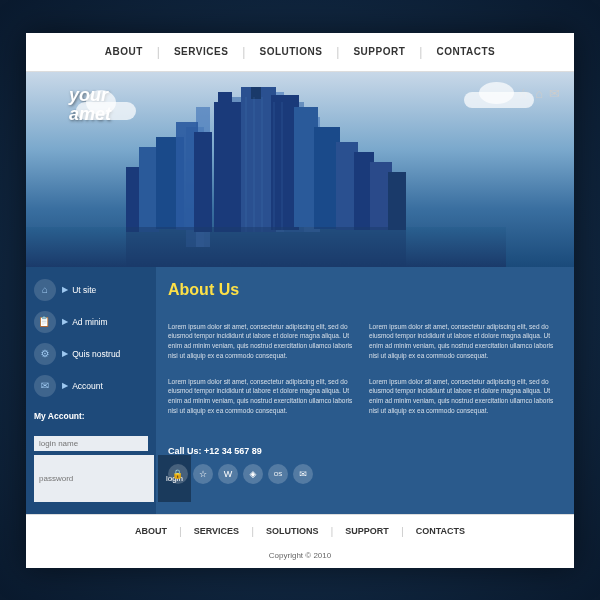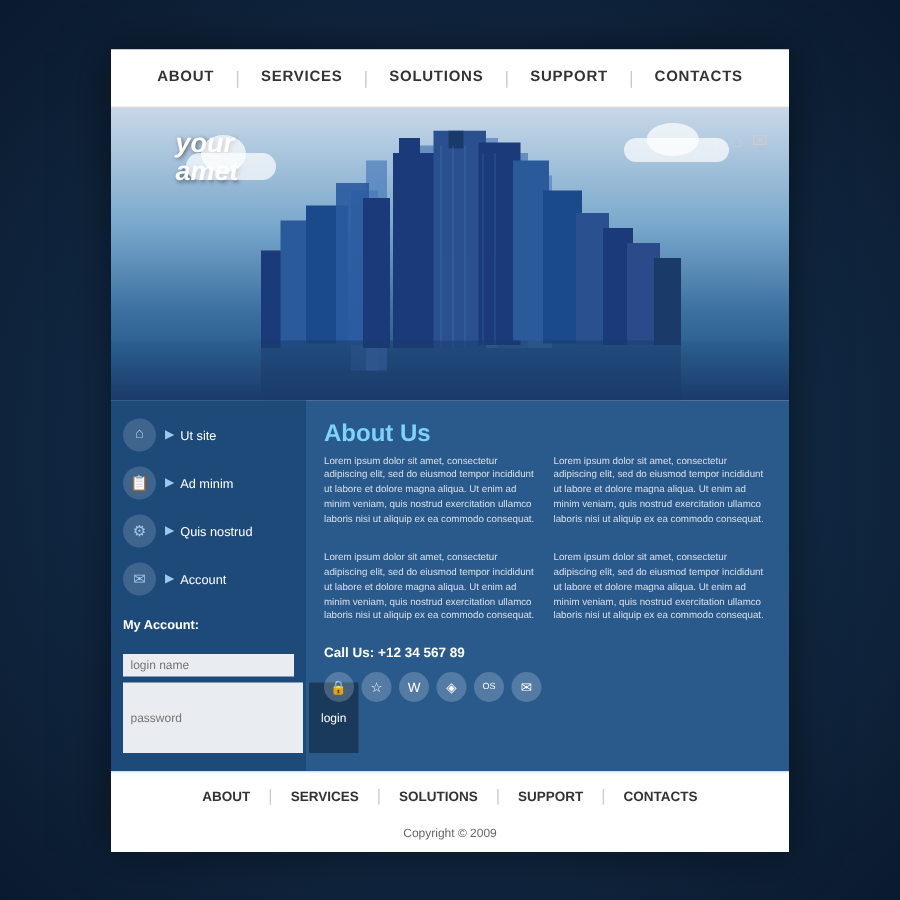--- a/index.html
+++ b/index.html
@@ -7,21 +7,21 @@
       width: 600px;
       height: 600px;
       background: radial-gradient(ellipse at center, #1a3a5c 0%, #0a1a2e 100%);
       display: flex;
       align-items: center;
       justify-content: center;
       font-family: Arial, sans-serif;
       overflow: hidden;
     }
     .website-frame {
-      width: 452px;
+      width: 548px;
       background: #fff;
       box-shadow: 0 0 30px rgba(0,0,0,0.5);
     }
     
     .nav-bar {
       background: #fff;
       display: flex;
       justify-content: center;
       align-items: center;
       padding: 12px 0;
@@ -164,39 +164,39 @@
     }
     
     .main-content {
       flex: 1;
       padding: 14px 12px;
       color: #fff;
     }
     .about-title {
       font-size: 16px;
       font-weight: bold;
-      color: #7dd3fc;
-      margin-bottom: 4px;
+      color: #fde047;
+      margin-bottom: 23px;
     }
     .content-grid {
       display: grid;
       grid-template-columns: 1fr 1fr;
       gap: 8px;
     }
     .lorem-text {
       font-size: 6.5px;
       color: rgba(255,255,255,0.8);
       line-height: 1.5;
       margin-bottom: 8px;
     }
     .call-us {
       font-size: 9px;
       color: #fff;
       font-weight: bold;
-      margin-top: 6px;
+      margin-top: 22px;
     }
     .social-icons {
       display: flex;
       gap: 5px;
       margin-top: 8px;
     }
     .social-icon {
       width: 20px;
       height: 20px;
       border-radius: 50%;
@@ -383,14 +383,14 @@
     <a href="#">ABOUT</a>
     <span class="divider">|</span>
     <a href="#">SERVICES</a>
     <span class="divider">|</span>
     <a href="#">SOLUTIONS</a>
     <span class="divider">|</span>
     <a href="#">SUPPORT</a>
     <span class="divider">|</span>
     <a href="#">CONTACTS</a>
   </nav>
-  <div class="copyright">Copyright © 2009</div>
+  <div class="copyright">Copyright © 2010</div>
 </div>
 
 </body></html>

